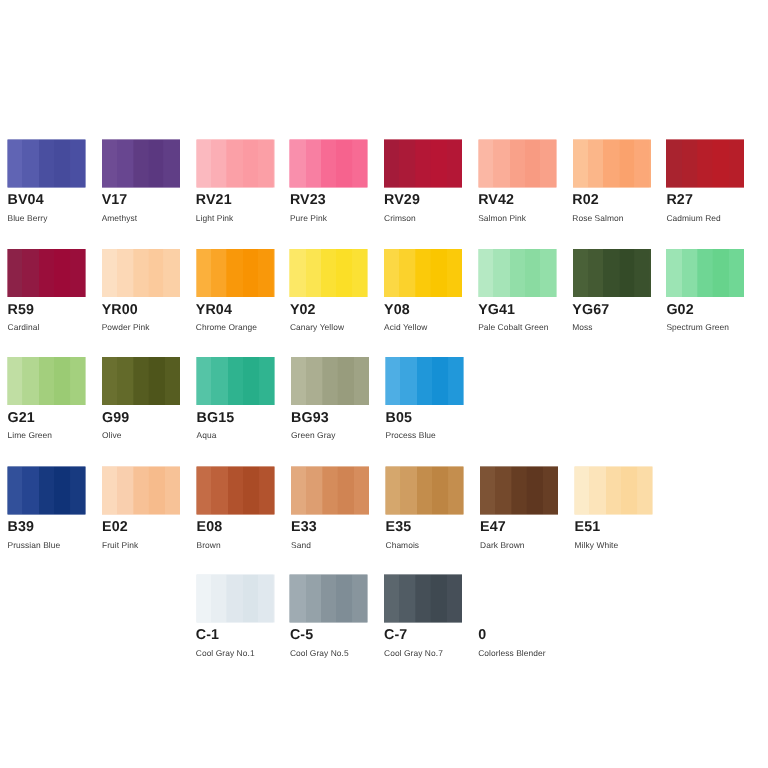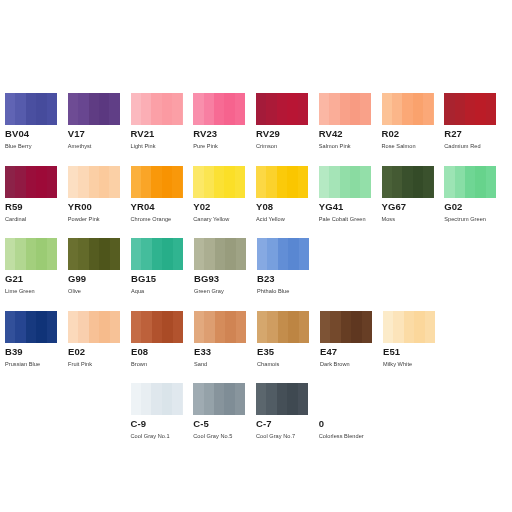--- a/index.html
+++ b/index.html
@@ -296,29 +296,29 @@
             <div class="band" style="left: 0px; width: 10.4px; background: rgb(180, 183, 155);"></div>
             <div class="band" style="left: 10.4px; width: 10.4px; background: rgb(171, 174, 145);"></div>
             <div class="band" style="left: 20.8px; width: 10.4px; background: rgb(158, 162, 132);"></div>
             <div class="band" style="left: 31.2px; width: 10.4px; background: rgb(152, 156, 125);"></div>
             <div class="band" style="left: 41.6px; width: 10.4px; background: rgb(159, 163, 133);"></div>
           </div>
           <div class="code">BG93</div>
           <div class="cname">Green Gray</div>
         </div>
         <div class="cell">
-          <div class="swatch" style="background: rgb(107, 149, 218);">
-            <div class="band" style="left: 0px; width: 10.4px; background: rgb(134, 169, 226);"></div>
-            <div class="band" style="left: 10.4px; width: 10.4px; background: rgb(119, 159, 222);"></div>
-            <div class="band" style="left: 20.8px; width: 10.4px; background: rgb(98, 142, 214);"></div>
-            <div class="band" style="left: 31.2px; width: 10.4px; background: rgb(89, 135, 210);"></div>
-            <div class="band" style="left: 41.6px; width: 10.4px; background: rgb(99, 143, 215);"></div>
-          </div>
-          <div class="code">B23</div>
-          <div class="cname">Phthalo Blue</div>
+          <div class="swatch" style="background: rgb(44, 157, 221);">
+            <div class="band" style="left: 0px; width: 10.4px; background: rgb(78, 174, 228);"></div>
+            <div class="band" style="left: 10.4px; width: 10.4px; background: rgb(59, 165, 224);"></div>
+            <div class="band" style="left: 20.8px; width: 10.4px; background: rgb(32, 151, 217);"></div>
+            <div class="band" style="left: 31.2px; width: 10.4px; background: rgb(21, 144, 213);"></div>
+            <div class="band" style="left: 41.6px; width: 10.4px; background: rgb(33, 152, 218);"></div>
+          </div>
+          <div class="code">B05</div>
+          <div class="cname">Process Blue</div>
         </div>
       </div>
       <div class="row">
         <div class="cell">
           <div class="swatch" style="background: rgb(30, 62, 134);">
             <div class="band" style="left: 0px; width: 10.4px; background: rgb(50, 80, 154);"></div>
             <div class="band" style="left: 10.4px; width: 10.4px; background: rgb(38, 69, 145);"></div>
             <div class="band" style="left: 20.8px; width: 10.4px; background: rgb(23, 57, 127);"></div>
             <div class="band" style="left: 31.2px; width: 10.4px; background: rgb(16, 51, 120);"></div>
             <div class="band" style="left: 41.6px; width: 10.4px; background: rgb(24, 58, 128);"></div>
@@ -405,21 +405,21 @@
           <div class="cname"></div>
         </div>
         <div class="cell">
           <div class="swatch" style="background: rgb(227, 234, 239);">
             <div class="band" style="left: 0px; width: 10.4px; background: rgb(238, 243, 246);"></div>
             <div class="band" style="left: 10.4px; width: 10.4px; background: rgb(232, 238, 242);"></div>
             <div class="band" style="left: 20.8px; width: 10.4px; background: rgb(223, 231, 237);"></div>
             <div class="band" style="left: 31.2px; width: 10.4px; background: rgb(218, 228, 234);"></div>
             <div class="band" style="left: 41.6px; width: 10.4px; background: rgb(224, 232, 238);"></div>
           </div>
-          <div class="code">C-9</div>
+          <div class="code">C-1</div>
           <div class="cname">Cool Gray No.1</div>
         </div>
         <div class="cell">
           <div class="swatch" style="background: rgb(141, 154, 162);">
             <div class="band" style="left: 0px; width: 10.4px; background: rgb(159, 171, 178);"></div>
             <div class="band" style="left: 10.4px; width: 10.4px; background: rgb(149, 162, 169);"></div>
             <div class="band" style="left: 20.8px; width: 10.4px; background: rgb(135, 148, 156);"></div>
             <div class="band" style="left: 31.2px; width: 10.4px; background: rgb(127, 141, 150);"></div>
             <div class="band" style="left: 41.6px; width: 10.4px; background: rgb(136, 149, 157);"></div>
           </div>

